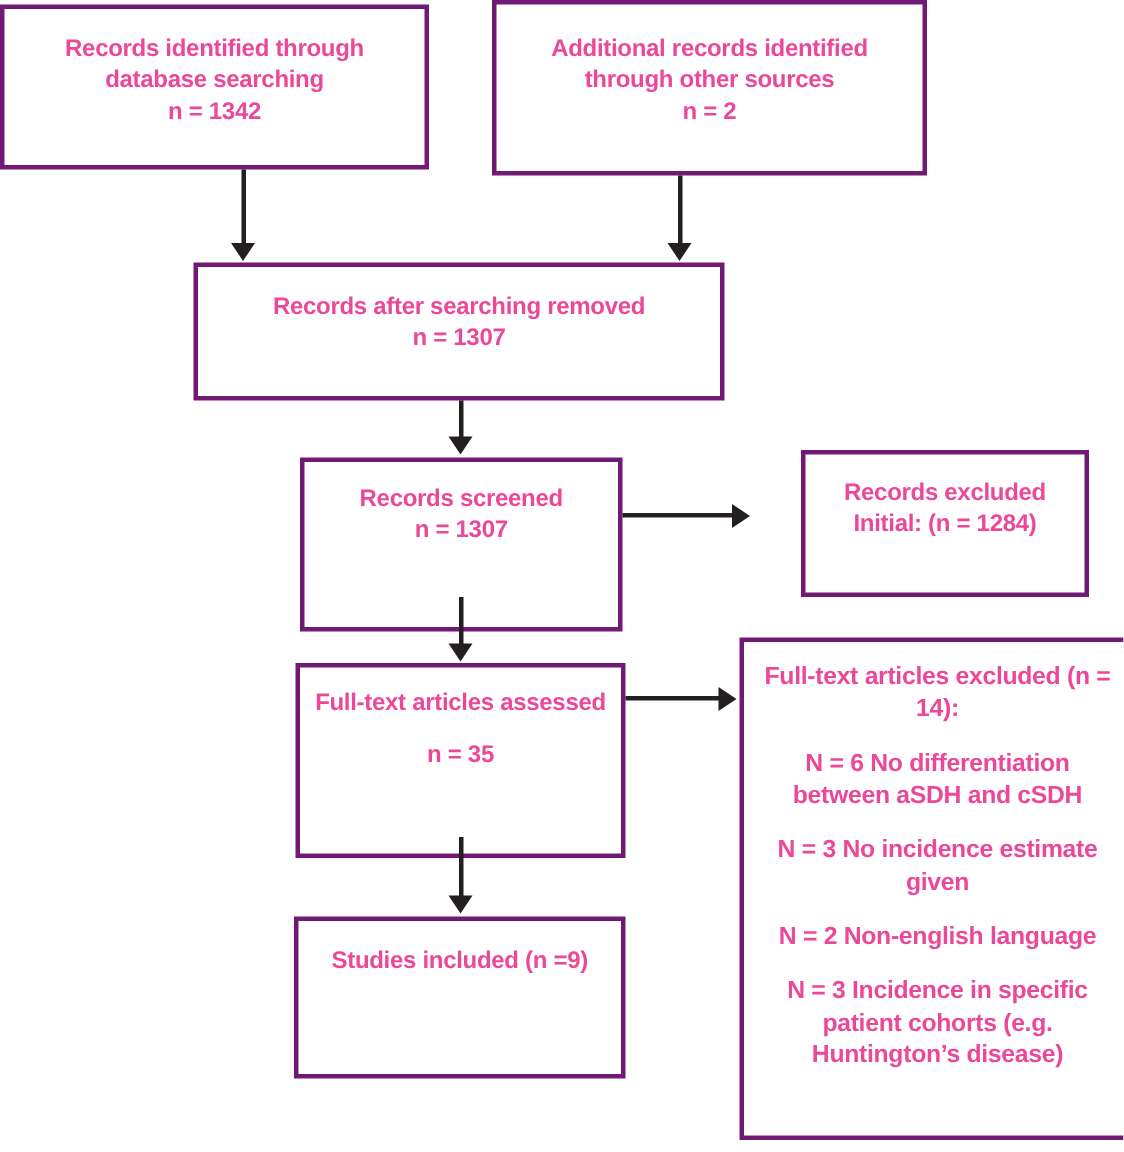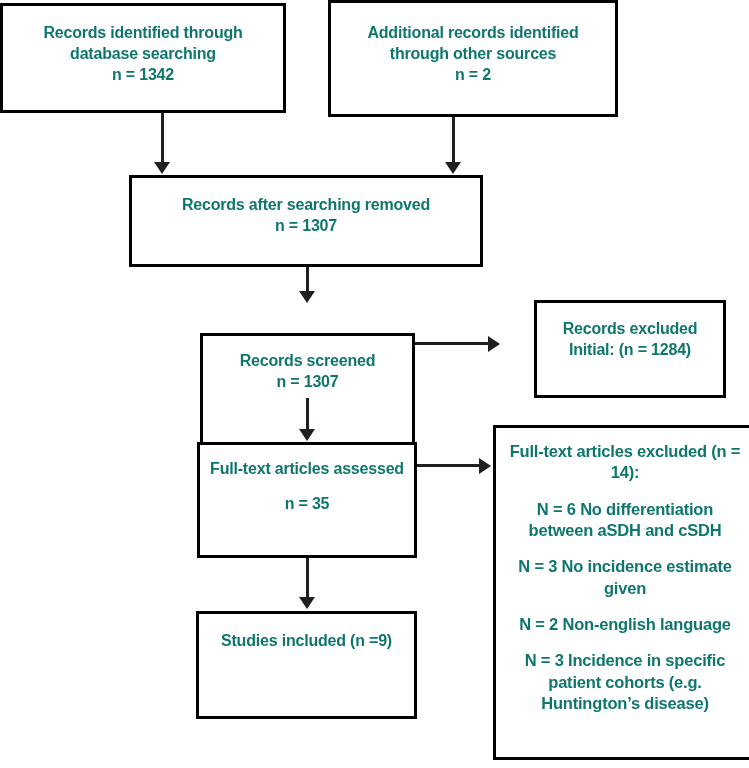--- a/index.html
+++ b/index.html
@@ -11,23 +11,23 @@
     position: relative;
     width: 749px;
     height: 768px;
     background: #ffffff;
     overflow: hidden;
     font-family: "Liberation Sans", sans-serif;
   }
   .box {
     position: absolute;
     box-sizing: border-box;
-    border: 3px solid #000000;
+    border: 3px solid #701a75;
     background: #ffffff;
-    color: #0f766e;
+    color: #ec4899;
     font-weight: bold;
     text-align: center;
     line-height: 1.30;
     letter-spacing: -0.2px;
   }
   .box .inner {
     position: absolute;
     left: 0;
     right: 0;
   }
@@ -87,41 +87,41 @@
   <div class="box t16" style="left:129px; top:175px; width:354px; height:92px;">
     <div class="inner" style="top:17px;">
       <div>Records after searching removed</div>
       <div>n = 1307</div>
     </div>
   </div>
 
   <div class="line vline" style="left:306px; top:267px; height:26px;"></div>
   <div class="arrow-down" style="left:299px; top:291px;"></div>
 
-  <div class="box t16" style="left:200px; top:305px; width:215px; height:116px;margin-top:28px;">
+  <div class="box t16" style="left:200px; top:305px; width:215px; height:116px;">
     <div class="inner" style="top:15px;">
       <div>Records screened</div>
       <div>n = 1307</div>
     </div>
   </div>
 
   <div class="line hline" style="left:415px; top:342px; width:74px;"></div>
   <div class="arrow-right" style="left:488px; top:336px;"></div>
 
   <div class="box t16" style="left:502px; top:300px; width:192px; height:98px;margin-left:32px;">
     <div class="inner" style="top:16px;">
       <div>Records excluded</div>
       <div>Initial: (n =  1284)</div>
     </div>
   </div>
 
   <div class="line vline" style="left:306px; top:398px; height:33px;"></div>
   <div class="arrow-down" style="left:299px; top:429px;"></div>
 
-  <div class="box t16" style="left:197px; top:442px; width:220px; height:116px;">
+  <div class="box t16" style="left:197px; top:442px; width:220px; height:130px;">
     <div class="inner" style="top:14px;">
       <div>Full-text articles assessed</div>
       <span class="gap"></span>
       <div>n = 35</div>
     </div>
   </div>
 
   <div class="line hline" style="left:417px; top:464px; width:63px;"></div>
   <div class="arrow-right" style="left:479px; top:458px;"></div>
 

